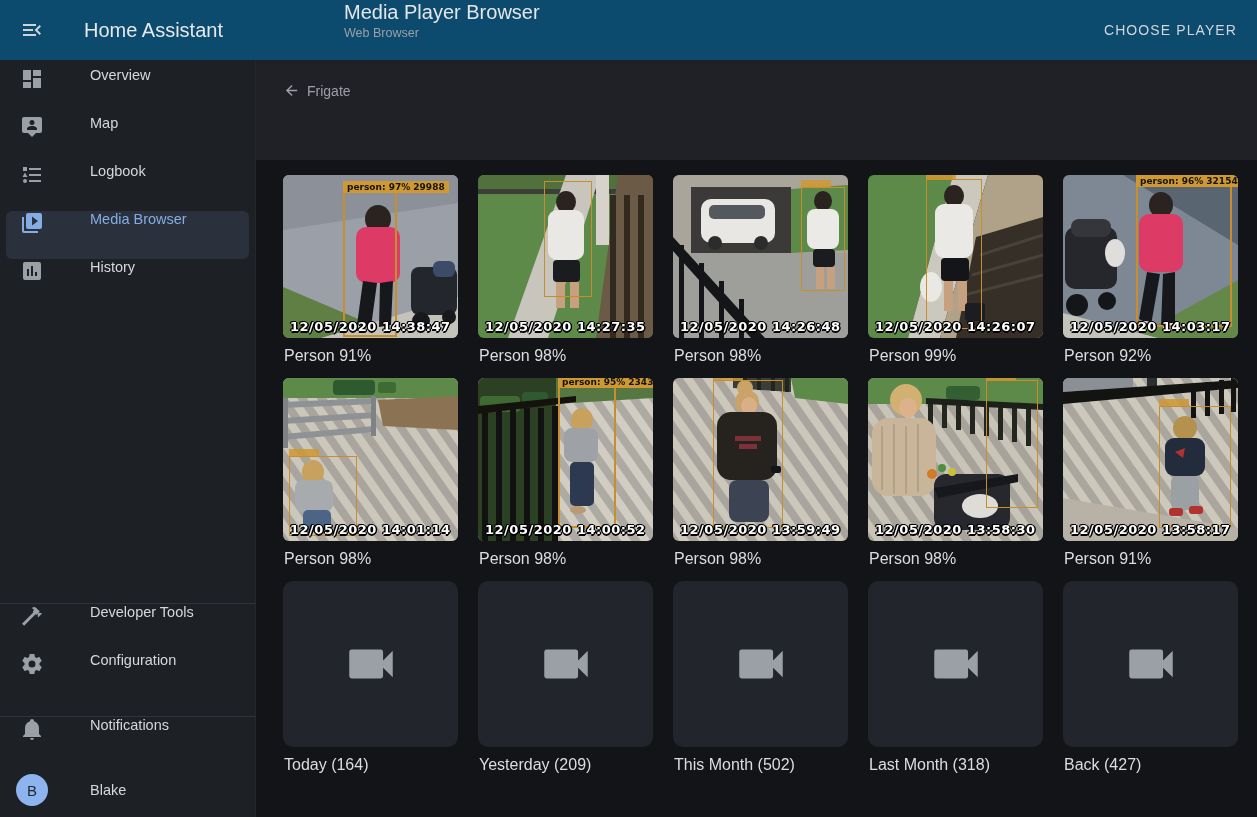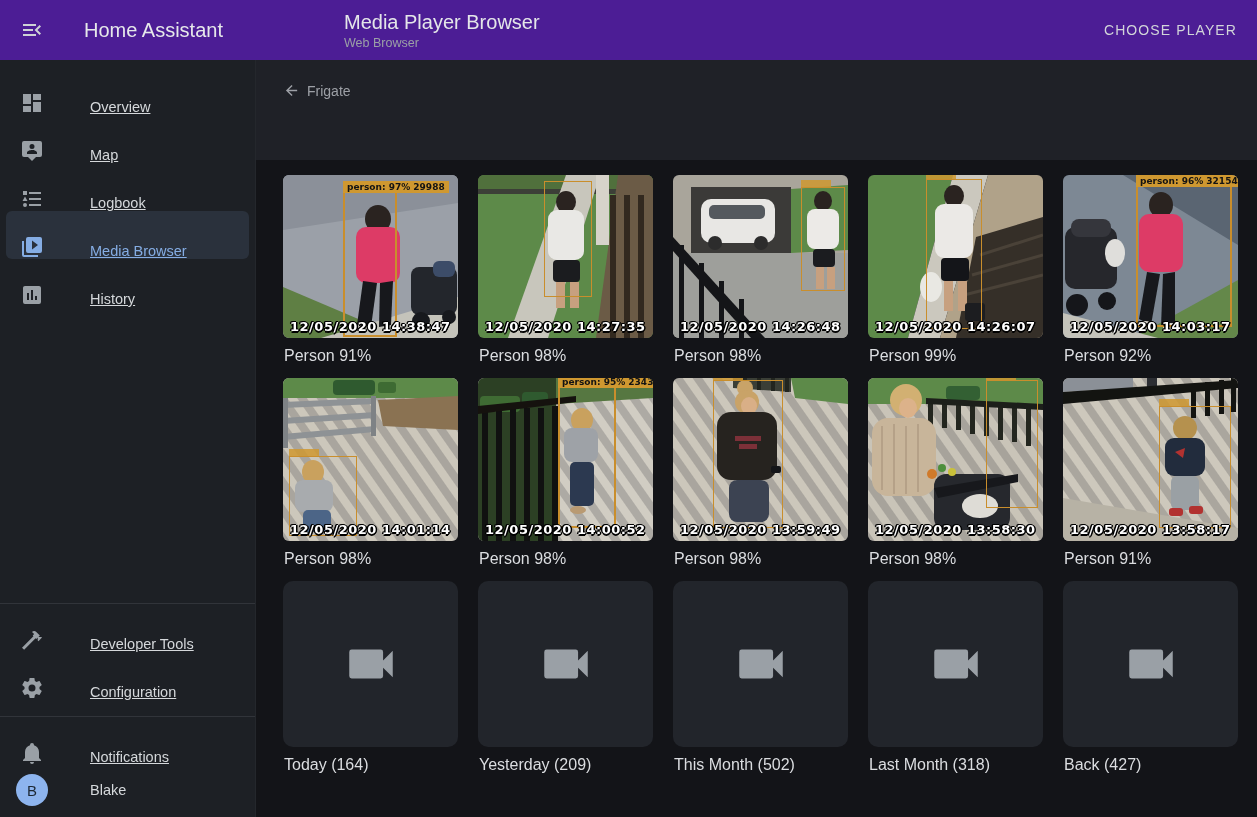--- a/index.html
+++ b/index.html
@@ -1,37 +1,37 @@
 <!DOCTYPE html>
 <html><head>
 <meta charset="utf-8">
 <style>
   * { margin:0; padding:0; box-sizing:border-box; }
   html,body { width:1257px; height:817px; overflow:hidden; background:#131418;
     font-family:"Liberation Sans", sans-serif; }
   svg { display:block; }
 
   
-  .topbar { height:60px; background:#4c1d95; display:flex; align-items:center; }
+  .topbar { height:60px; background:#0c4a6e; display:flex; }
   .topbar-left { flex:0 0 256px; display:flex; align-items:center; }
   .menu-btn { margin-left:20px; width:24px; height:24px; color:#cfd2d6; cursor:pointer; background:none; border:none; padding:0; }
   .app-title { margin-left:40px; font-size:20px; color:#e6e8ea; font-weight:400; }
   .dialog-head { margin-left:88px; display:flex; flex-direction:column; }
   .dialog-title { font-size:20px; color:#e4e6e9; font-weight:400; line-height:24px; }
   .dialog-sub { font-size:12.5px; color:#9ba0a6; margin-top:2px; }
   .choose-player { margin-left:auto; margin-right:12px; padding:10px 8px; font-size:14px;
     letter-spacing:1.1px; color:#d2d5d9; font-weight:500; background:none; border:none;
     cursor:pointer; font-family:"Liberation Sans", sans-serif; }
 
   
   .shell { display:flex; height:757px; }
   .sidebar { flex:0 0 256px; background:#1d2025; display:flex; flex-direction:column; border-right:1px solid #24272c; }
   .nav-top { padding-top:7px; }
-  .nav-item { height:48px; margin:0 6px; padding-left:14px; display:flex; align-items:flex-end;
-    border-radius:6px; cursor:pointer; color:#d5d8db;text-decoration:underline; }
+  .nav-item { height:48px; margin:0 6px; padding-left:14px; display:flex; align-items:flex-start;
+    border-radius:6px; cursor:pointer; color:#d5d8db; }
   .nav-item .ico { width:24px; height:24px; color:#9aa0a6; flex:0 0 24px; }
   .nav-item .lbl { margin-left:46px; font-size:14.5px; font-weight:500; }
   .nav-item.selected { background:#2a313c; color:#85ade4; }
   .nav-item.selected .ico { color:#85ade4; }
   .spacer { flex:1; }
   .divider { height:1px; background:#31343a; margin:0; }
   .divider.gap { margin-top:16px; }
   .user-row { height:50px; margin:0 6px 2px 6px; padding-left:14px; display:flex; align-items:center;
     border-radius:6px; cursor:pointer; color:#d5d8db; }
   .avatar { width:32px; height:32px; border-radius:50%; background:#8db4ee; color:#1c2733;

